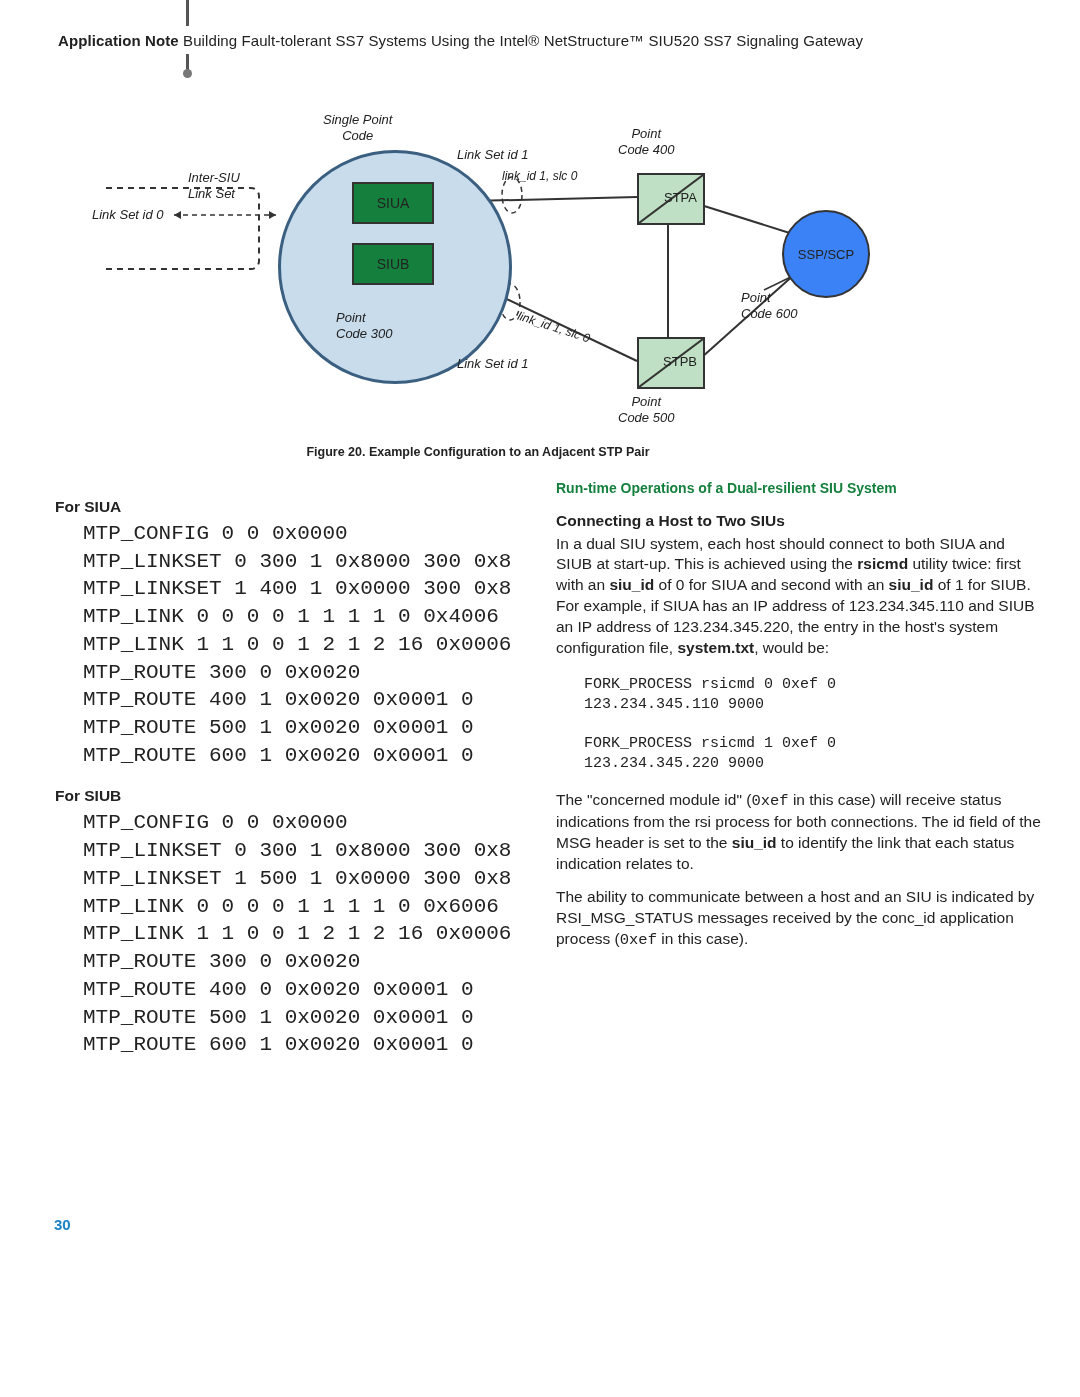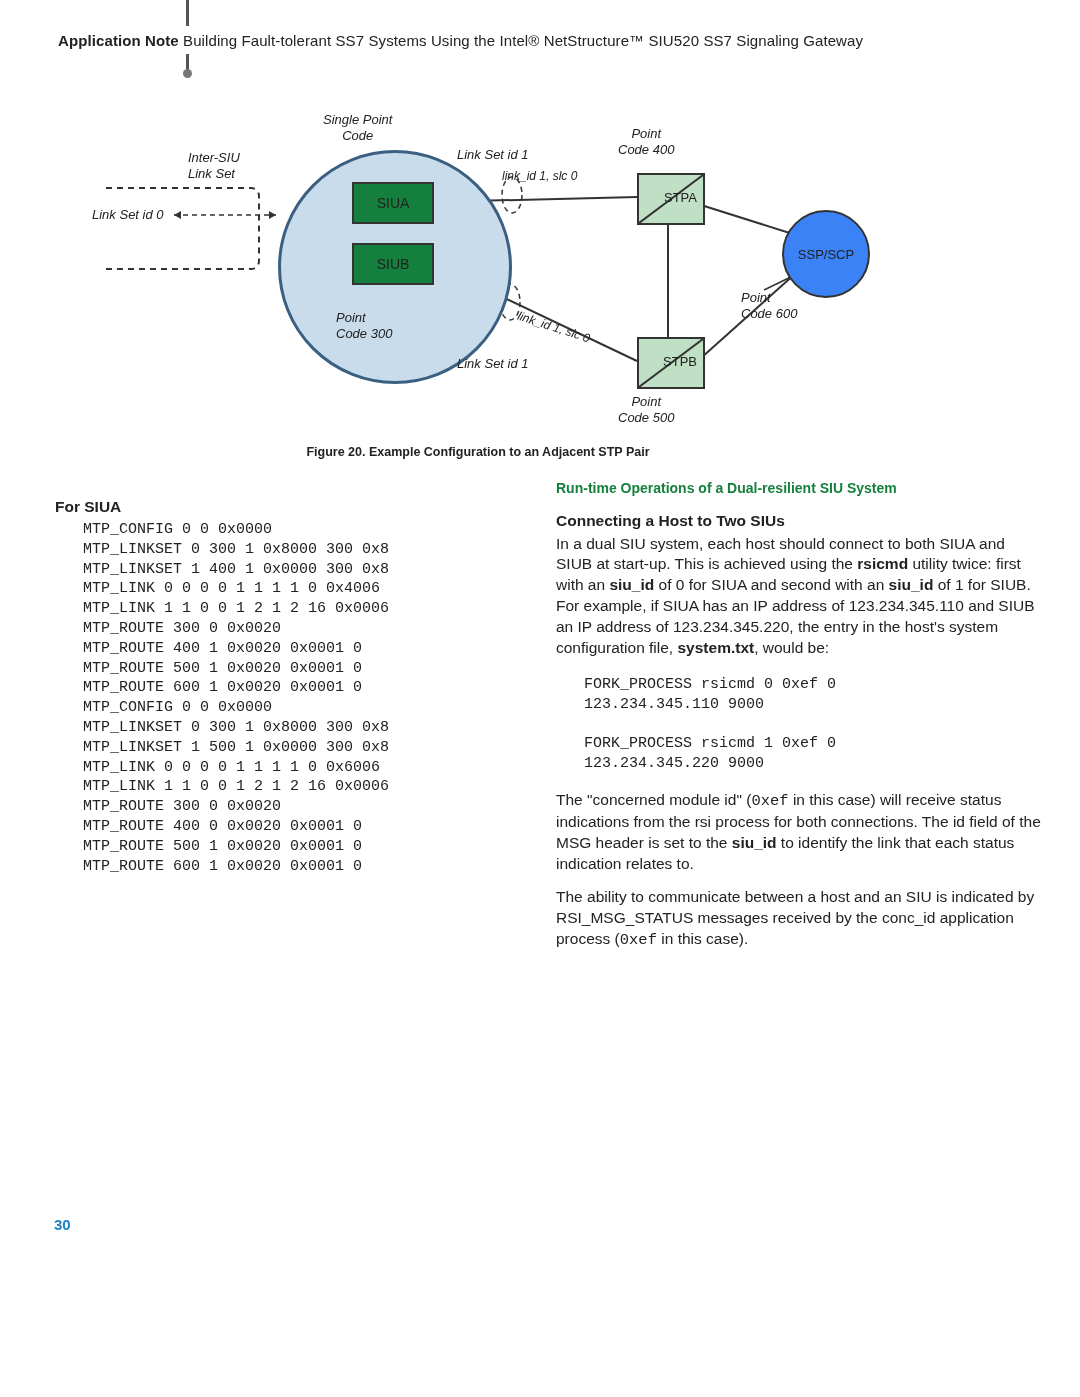--- a/index.html
+++ b/index.html
@@ -18,21 +18,21 @@
   .stp-diag { position: absolute; left: 0; top: 0; width: 100%; height: 100%; }
   .ssp-circle { position: absolute; width: 84px; height: 84px; border: 2px solid #333; border-radius: 50%; background: #3b82f6; display: flex; align-items: center; justify-content: center; font-size: 13px; }
   .d-label { position: absolute; font-size: 13px; font-style: italic; line-height: 1.25; text-align: center; white-space: nowrap; }
   .d-label.left { text-align: left; }
   svg.wires { position: absolute; left: 0; top: 0; width: 820px; height: 330px; }
   .fig-caption { position: absolute; left: 0; top: 445px; width: 956px; text-align: center; font-size: 12.5px; font-weight: 700; }
   .colL { position: absolute; left: 55px; width: 485px; }
   .colR { position: absolute; left: 556px; width: 485px; }
   .body-text { font-size: 15.5px; line-height: 1.35; font-family: Arial, Helvetica, sans-serif; }
   .subhead { font-size: 15.5px; font-weight: 700; margin-top: 18px; margin-bottom: 4px; }
-  .mono { font-family: "Courier New", Courier, monospace; font-size: 15px; line-height: 1.32; white-space: pre; margin-left: 28px; }
+  .mono { font-family: "Courier New", Courier, monospace; font-size: 21px; line-height: 1.32; white-space: pre; margin-left: 28px; }
   .monoR { font-family: "Courier New", Courier, monospace; font-size: 15px; line-height: 1.32; white-space: pre; margin-left: 28px; }
   .sect-title { color: #15803d; font-size: 14px; font-weight: 600; line-height: 1.25; }
   .pagenum { position: absolute; left: 54px; bottom: 164px; color: #1a84c6; font-weight: 700; font-size: 15px; }
   b.inline { font-weight: 700; }
   .mono-inline { font-family: "Courier New", Courier, monospace; }
 </style>
 </head>
 <body>
 <div class="page">
 
@@ -90,21 +90,21 @@
           <line x1="0" y1="48" x2="64" y2="0" stroke="#333" stroke-width="2"></line>
         </svg>
     <span class="lbl">STPB</span>
   </div>
   <div class="ssp-circle" style="left:696px; top:100px;">
         <span>SSP/SCP</span>
       </div>
 
   <div class="d-label" style="left:237px; top:2px; white-space:pre;">Single Point
 Code</div>
-  <div class="d-label left" style="left:102px; top:40px; white-space:pre;">Inter-SIU
+  <div class="d-label left" style="left:102px; top:60px; white-space:pre;">Inter-SIU
 Link Set</div>
   <div class="d-label left" style="left:6px; top:97px;">Link Set id 0</div>
   <div class="d-label" style="left:371px; top:37px;">Link Set id 1</div>
   <div class="d-label" style="left:371px; top:246px;">Link Set id 1</div>
   <div class="d-label" style="left:416px; top:59px; font-size:12px;">link_id 1, slc 0</div>
   <div class="d-label" style="left:430px; top:210px; font-size:12px; transform:rotate(18deg);">link_id 1, slc 0</div>
   <div class="d-label left" style="left:250px; top:200px; white-space:pre;">Point
 Code 300</div>
   <div class="d-label" style="left:532px; top:16px; white-space:pre;">Point
 Code 400</div>
@@ -120,20 +120,21 @@
   <div class="subhead">For SIUA</div>
   <div class="mono">MTP_CONFIG 0 0 0x0000
 MTP_LINKSET 0 300 1 0x8000 300 0x8
 MTP_LINKSET 1 400 1 0x0000 300 0x8
 MTP_LINK 0 0 0 0 1 1 1 1 0 0x4006
 MTP_LINK 1 1 0 0 1 2 1 2 16 0x0006
 MTP_ROUTE 300 0 0x0020
 MTP_ROUTE 400 1 0x0020 0x0001 0
 MTP_ROUTE 500 1 0x0020 0x0001 0
 MTP_ROUTE 600 1 0x0020 0x0001 0</div>
+  <div class="subhead">For SIUB</div>
   <div class="mono">MTP_CONFIG 0 0 0x0000
 MTP_LINKSET 0 300 1 0x8000 300 0x8
 MTP_LINKSET 1 500 1 0x0000 300 0x8
 MTP_LINK 0 0 0 0 1 1 1 1 0 0x6006
 MTP_LINK 1 1 0 0 1 2 1 2 16 0x0006
 MTP_ROUTE 300 0 0x0020
 MTP_ROUTE 400 0 0x0020 0x0001 0
 MTP_ROUTE 500 1 0x0020 0x0001 0
 MTP_ROUTE 600 1 0x0020 0x0001 0</div>
 </div>

